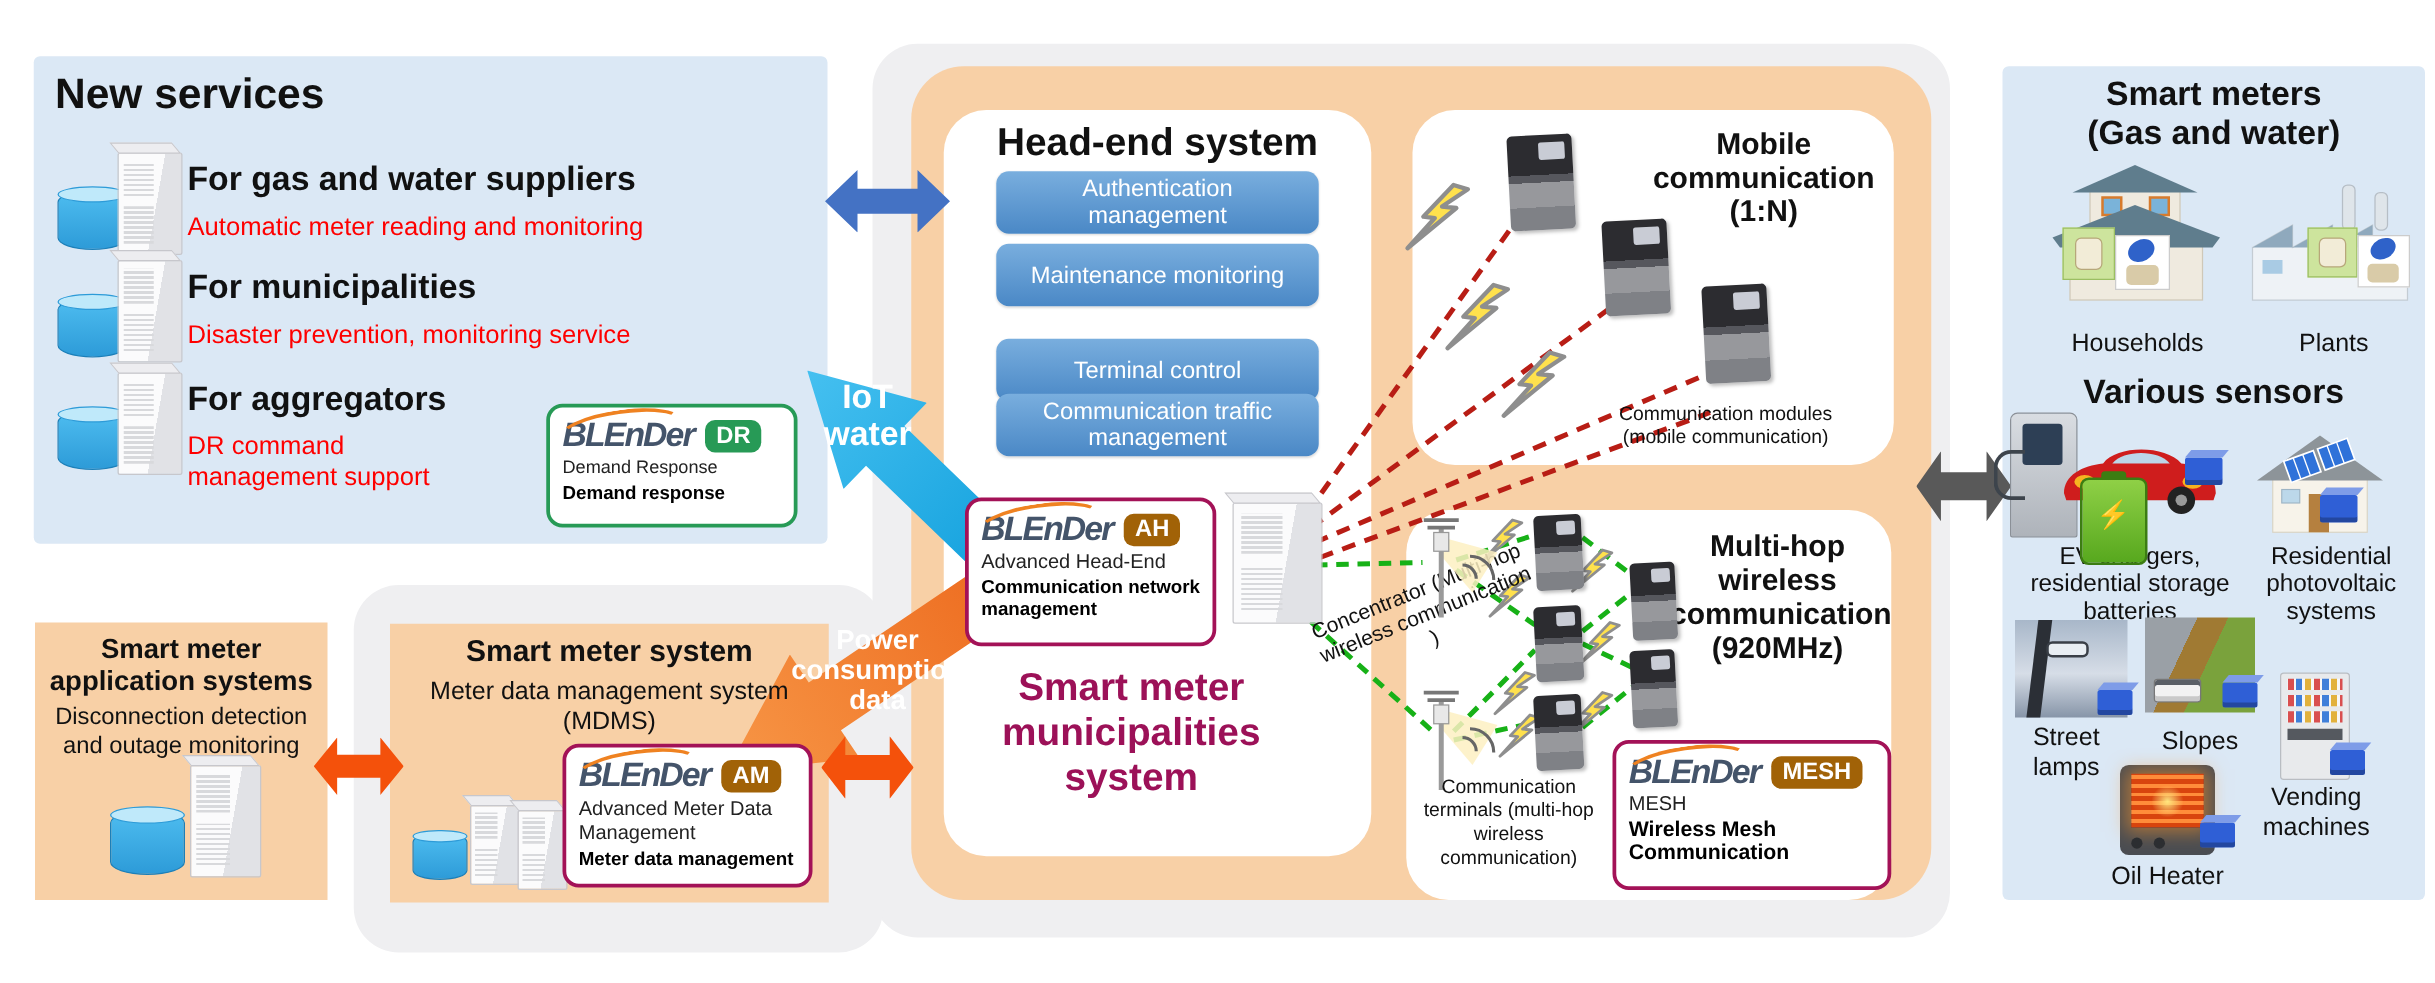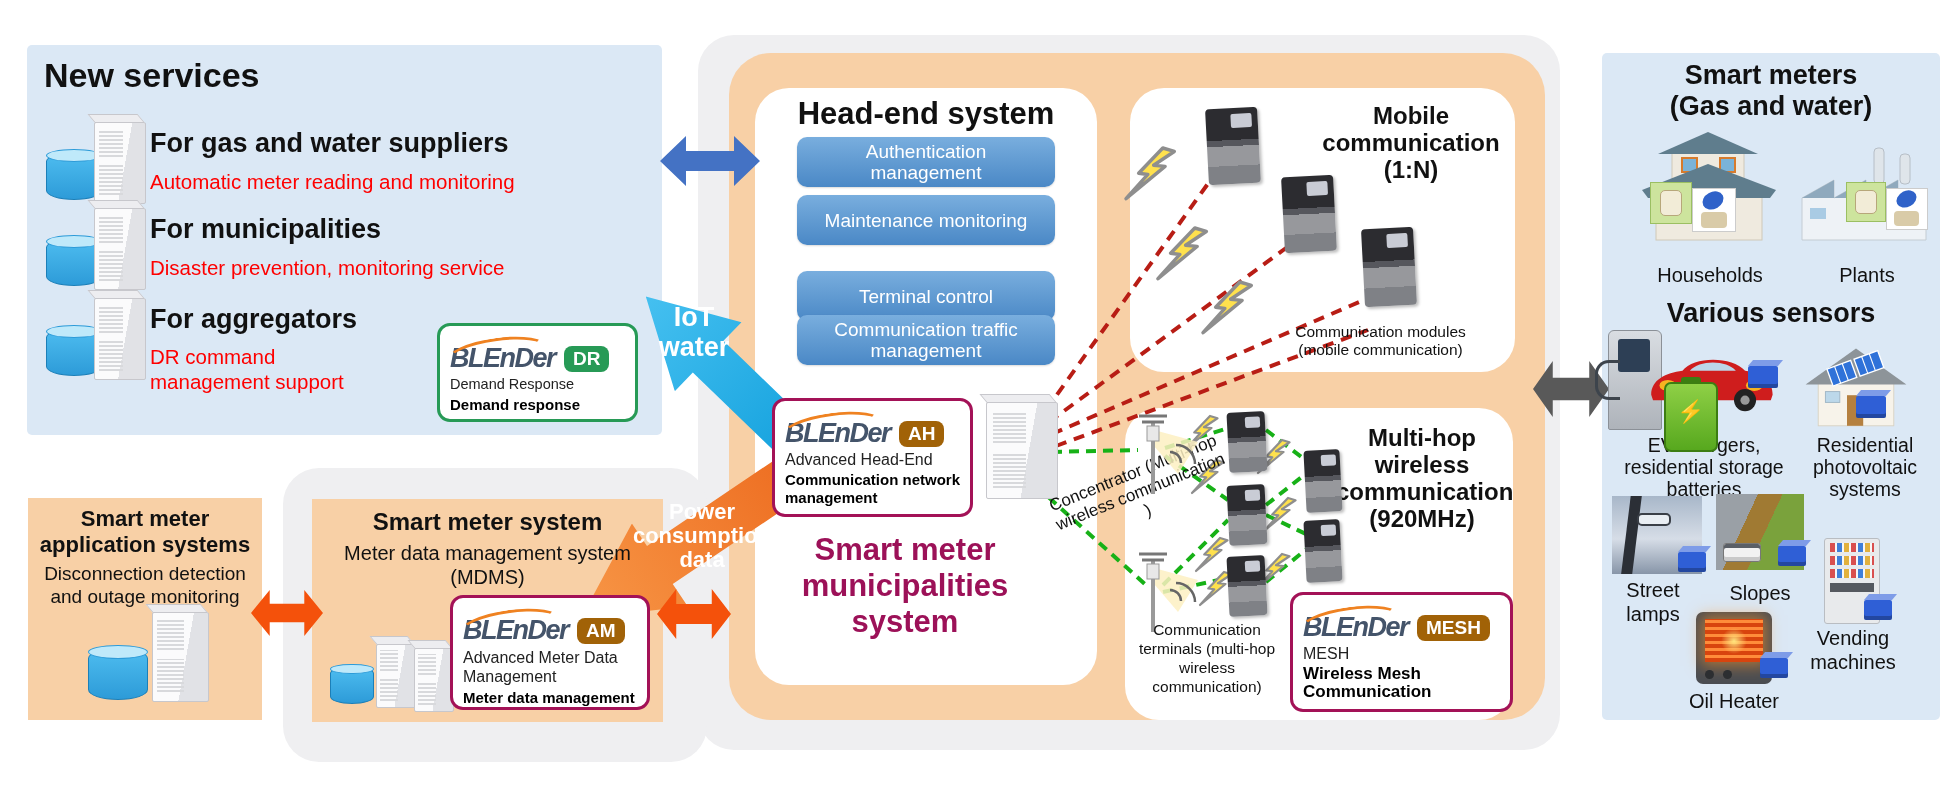--- a/index.html
+++ b/index.html
@@ -11,21 +11,21 @@
   .graybox{background:#efeff1;border-radius:36px;}
   .orangebox{background:#f8d0a6;}
   .bluebox{background:#dbe8f5;border-radius:5px;}
   .whitebox{background:#ffffff;border-radius:34px;}
   
   .hbtn{left:797px;width:258px;height:50px;border-radius:10px;
         background:linear-gradient(180deg,#79aede,#4a88c6);
         color:#fff;font-size:19px;line-height:21px;display:flex;align-items:center;justify-content:center;
         text-align:center;padding:0 24px;box-sizing:border-box;box-shadow:0 1px 2px rgba(0,0,0,.15);}
   
-  .bbox{background:#fff;border:3px solid #a31257;border-radius:13px;padding:17px 10px;box-sizing:border-box;z-index:6;}
+  .bbox{background:#fff;border:3px solid #a31257;border-radius:13px;padding:7px 10px;box-sizing:border-box;z-index:6;}
   .bbox.green{border-color:#279a56;}
   .brow{display:flex;align-items:center;gap:9px;position:relative;}
   .blogo{font-style:italic;font-weight:bold;font-size:27px;color:#44546a;letter-spacing:-1.5px;position:relative;}
   .swoosh{position:absolute;top:-5px;left:-4px;width:96px;height:26px;border:3px solid transparent;
           border-top-color:#ef8221;border-radius:50%;transform:rotate(-8deg);pointer-events:none;}
   .bbadge{color:#fff;font-weight:bold;font-size:19px;padding:2px 9px;border-radius:8px;background:#a16207;white-space:nowrap;}
   .bbadge.green{background:#279a56;}
   .bsub{font-size:14.5px;color:#222;margin-top:2px;line-height:17px;}
   .blabel{font-size:15px;font-weight:bold;color:#000;margin-top:3px;line-height:18px;}
   

